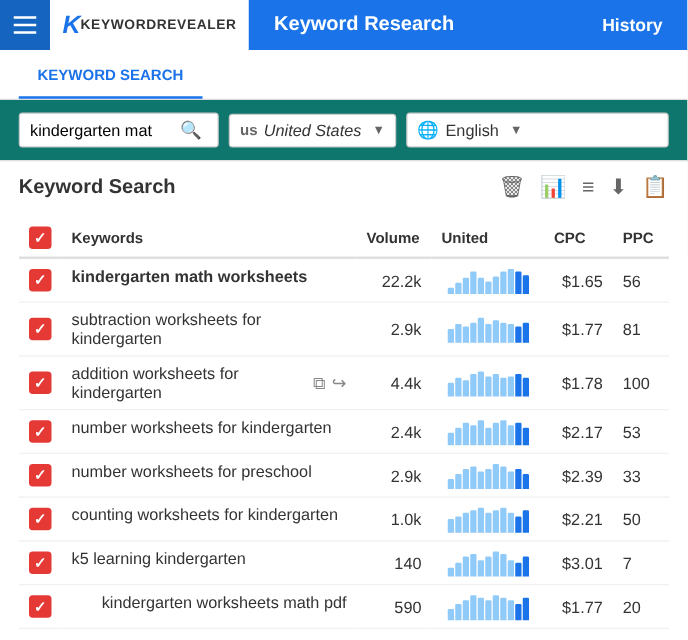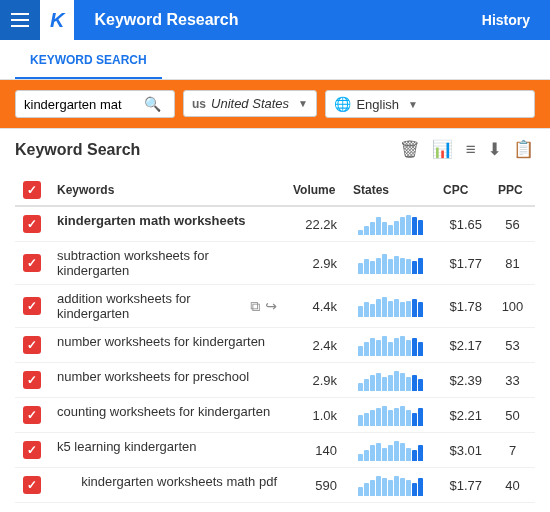--- a/index.html
+++ b/index.html
@@ -64,24 +64,24 @@
       font-size: 12px;
       font-weight: bold;
       color: #1a73e8;
       border-bottom: 2px solid #1a73e8;
       cursor: pointer;
       text-transform: uppercase;
     }
 
     
     .search-bar {
-      background: #f97316;
+      background: #0f766e;
       padding: 10px 15px;
       display: flex;
-      align-items: flex-start;
+      align-items: center;
       gap: 8px;
       border-bottom: 1px solid #e0e0e0;
     }
     .search-input-wrap {
       display: flex;
       align-items: center;
       border: 1px solid #ccc;
       border-radius: 3px;
       padding: 5px 8px;
       background: white;
@@ -173,38 +173,39 @@
       height: 22px;
     }
     .trend-bar {
       width: 5px;
       background: #90caf9;
       border-radius: 1px 1px 0 0;
     }
     .trend-bar.highlight { background: #1a73e8; }
 
     .cpc-cell { text-align: right; color: #333; font-size: 13px; }
-    .ppc-cell { text-align: center; color: #333; font-size: 13px; }
+    .ppc-cell { text-align: left; color: #333; font-size: 13px; }
 
     
     .table-wrap { max-height: 330px; overflow-y: auto; }
   </style>
 </head>
 <body>
 
 <div class="header">
   <div class="header-hamburger">
     <div class="hamburger-lines">
       <span></span>
         <span></span>
         <span></span>
     </div>
   </div>
   <div class="header-logo">
     <span class="logo-k">K</span>
+    <span class="logo-text">KEYWORDREVEALER</span>
   </div>
   <div class="header-title">Keyword Research</div>
   <div class="header-history">History</div>
 </div>
 
 <div class="tabs-bar">
   <div class="tab-item">KEYWORD SEARCH</div>
 </div>
 
 <div class="search-bar">
@@ -242,21 +243,21 @@
     <table class="kw-table">
       <thead>
         <tr>
           <th class="th-check">
             <div class="kw-checkbox">
               <span class="kw-checkbox-check">✓</span>
             </div>
           </th>
           <th class="th-keyword">Keywords</th>
           <th class="th-volume">Volume</th>
-          <th class="th-trend">States</th>
+          <th class="th-trend">United</th>
           <th class="th-cpc">CPC</th>
           <th class="th-ppc">PPC</th>
         </tr>
       </thead>
       <tbody id="kw-tbody">
       <tr>
             <td class="checkbox-cell"><div class="kw-checkbox">
                 <span class="kw-checkbox-check">✓</span>
               </div></td>
             <td style="display: flex; align-items: center; gap: 5px;">
@@ -458,21 +459,21 @@
                 <div class="trend-bar" style="height: 18px;"></div>
                 <div class="trend-bar" style="height: 16px;"></div>
                 <div class="trend-bar" style="height: 20px;"></div>
                 <div class="trend-bar" style="height: 18px;"></div>
                 <div class="trend-bar" style="height: 16px;"></div>
                 <div class="trend-bar highlight" style="height: 13px;"></div>
                 <div class="trend-bar highlight" style="height: 18px;"></div>
               </div>
             </td>
             <td class="cpc-cell">$1.77</td>
-            <td class="ppc-cell">40</td>
+            <td class="ppc-cell">20</td>
           </tr>
           <tr>
             <td class="checkbox-cell"></td>
             <td style="display: flex; align-items: center; gap: 5px;"></td>
             <td class="vol-cell">1.9k</td>
             <td></td>
             <td class="cpc-cell">$1.67</td>
             <td class="ppc-cell">17</td>
           </tr>
         </tbody>

